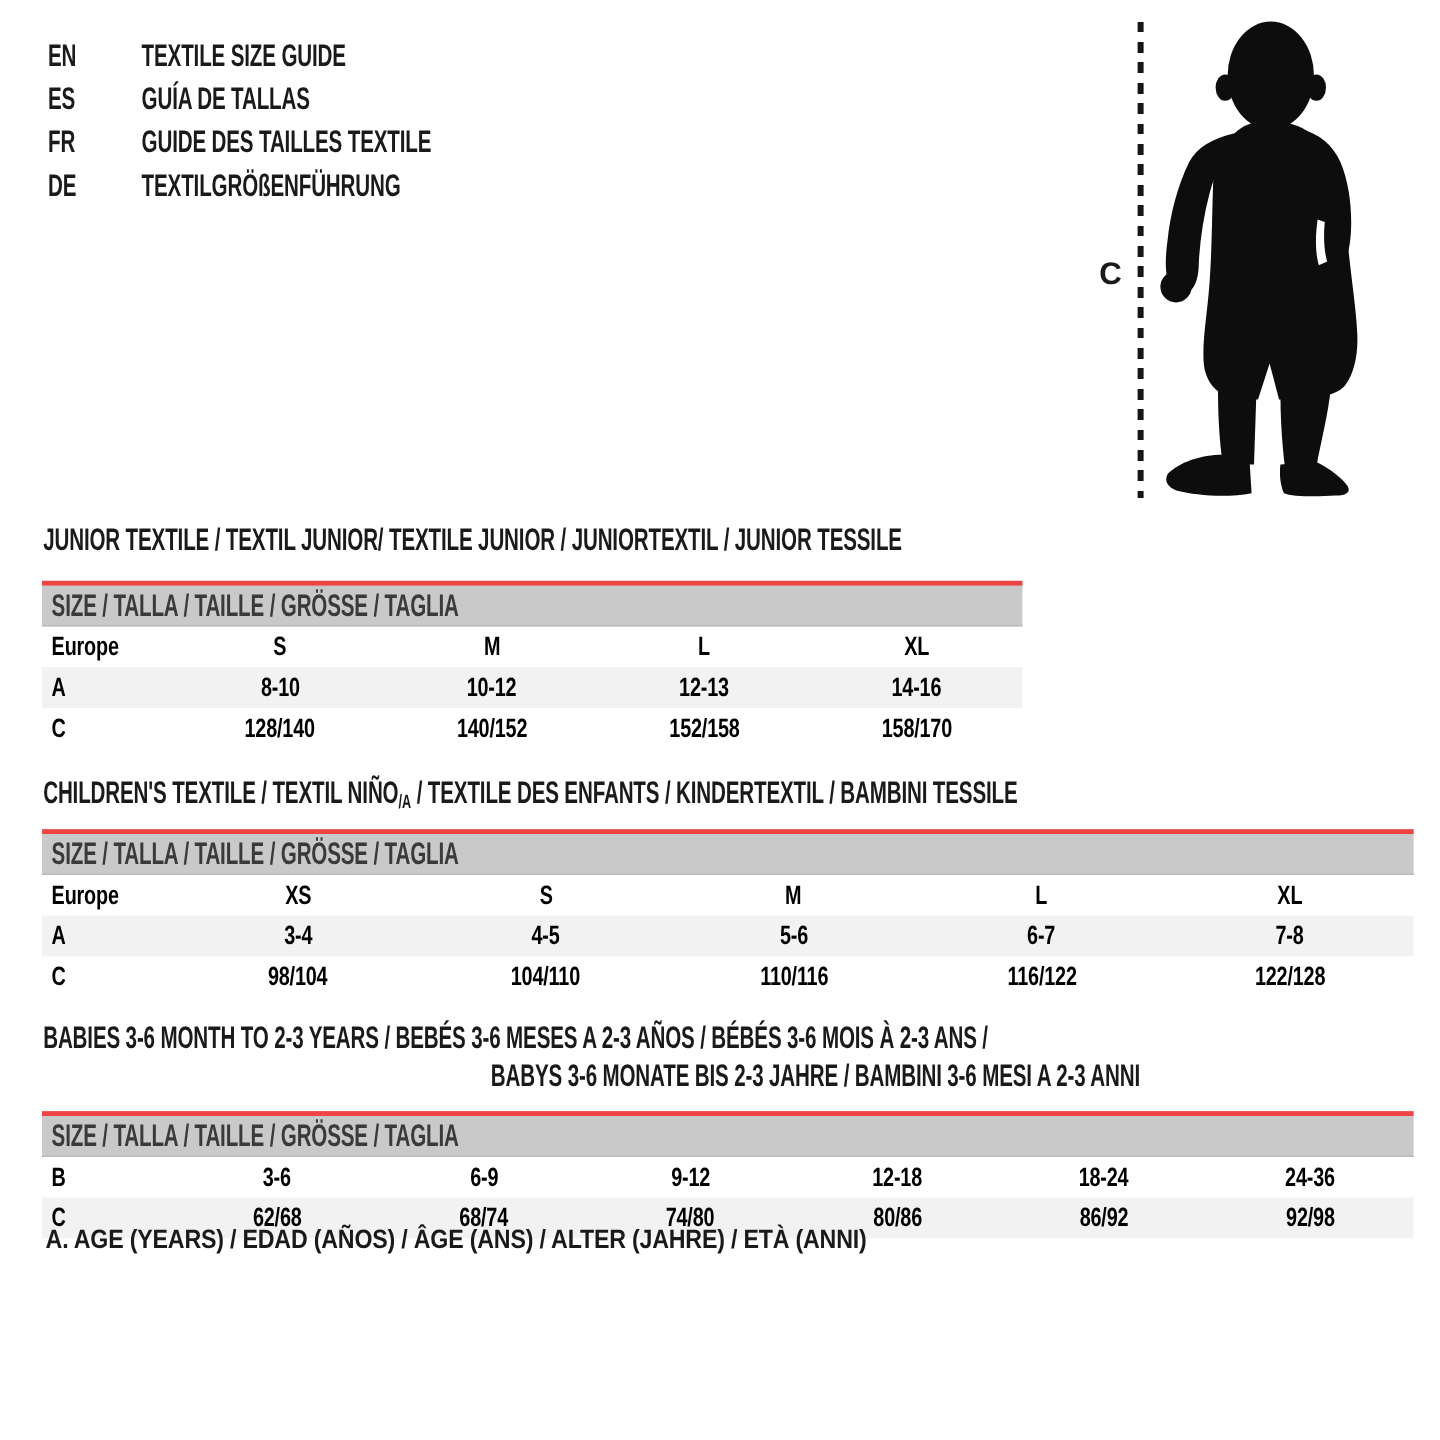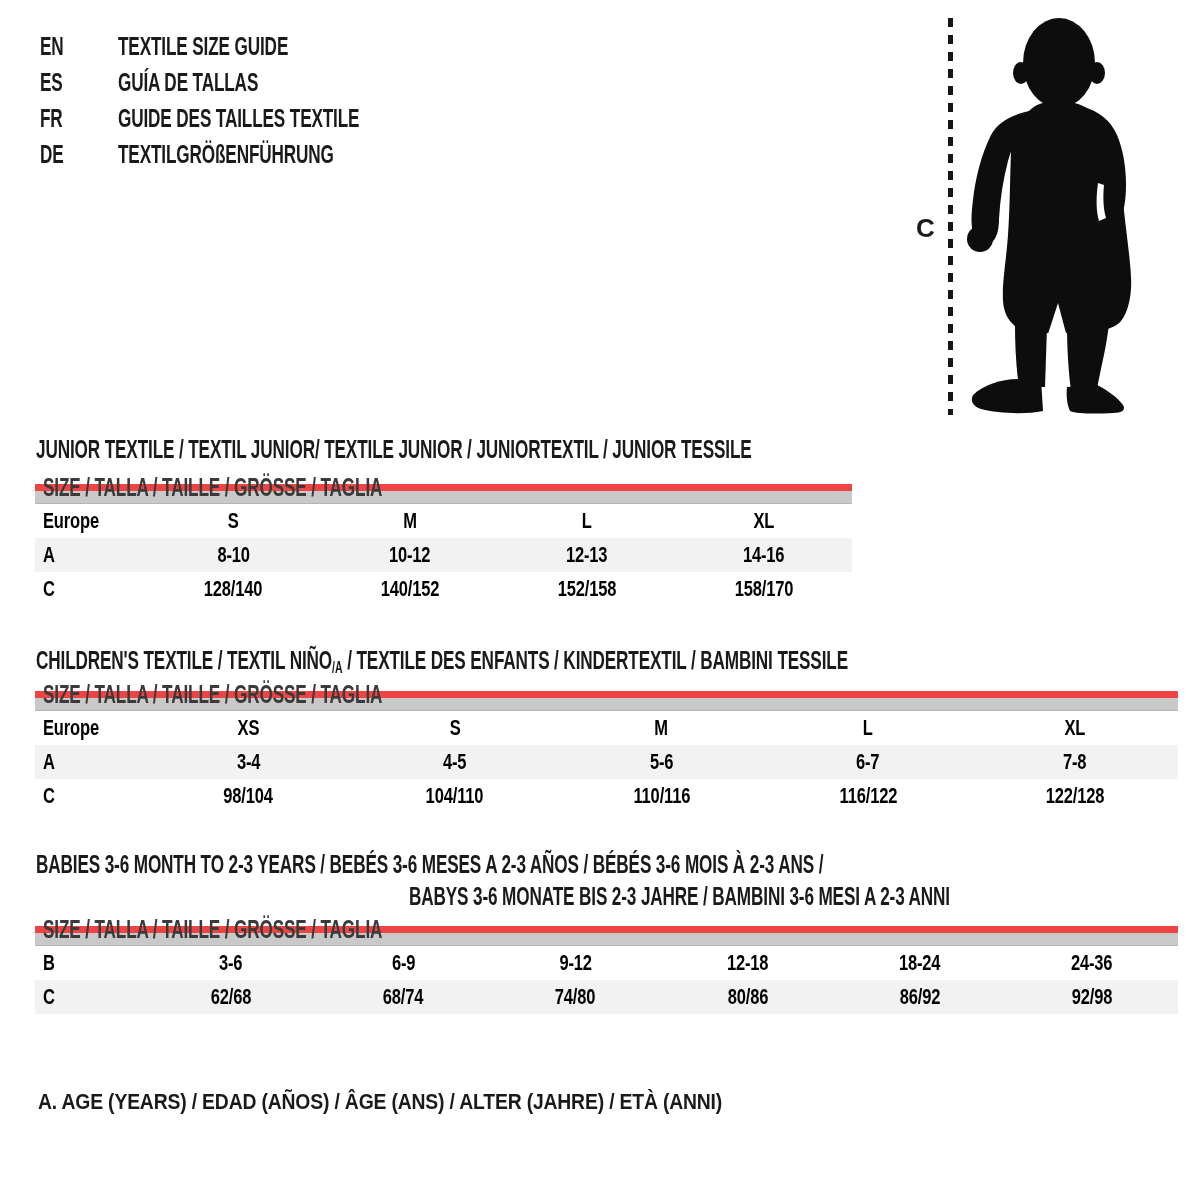--- a/index.html
+++ b/index.html
@@ -32,33 +32,33 @@
   #junior-title{left:36px;top:434px;}
   #children-title{left:36px;top:645px;}
   #babies-title{left:36px;top:848px;line-height:32px;}
   .subA{font-size:16px;vertical-align:-4px;letter-spacing:0;}
 
   
   .tbl{position:absolute;left:35px;}
   #tbl-junior{top:484px;width:817px;}
   #tbl-children{top:691px;width:1143px;}
   #tbl-babies{top:926px;width:1143px;}
-  .t-head{height:20px;background:#c9c9c9;display:flex;align-items:flex-end;
+  .t-head{height:38px;background:#c9c9c9;display:flex;align-items:center;
     padding-left:8px;font-size:26px;color:#3a3a3a;box-sizing:border-box;
-    border-top:7px solid #ef4444;border-bottom:1px solid #b5b5b5;}
+    border-top:4px solid #ef4444;border-bottom:1px solid #b5b5b5;}
   .t-row{display:grid;align-items:center;height:34px;font-size:22px;color:#000000;}
   #tbl-junior .t-row{grid-template-columns:110px repeat(4,1fr);}
   #tbl-children .t-row{grid-template-columns:110px repeat(5,1fr);}
   #tbl-babies .t-row{grid-template-columns:110px repeat(6,1fr);}
   .c-lab{padding-left:8px;}
   .c-val{text-align:center;}
   .alt{background:#f2f2f2;}
 
   
-  #legend{left:38px;top:1087px;font-size:22px;line-height:30px;}
+  #legend{left:38px;top:1018px;font-size:22px;line-height:30px;}
 </style>
 </head>
 <body>
 
 <div class="abs" id="languages">
   <div class="lang-row">
     <span class="lang-code"><span class="cx66">EN</span></span>
     <span class="cx66">TEXTILE SIZE GUIDE</span>
   </div>
   <div class="lang-row">

